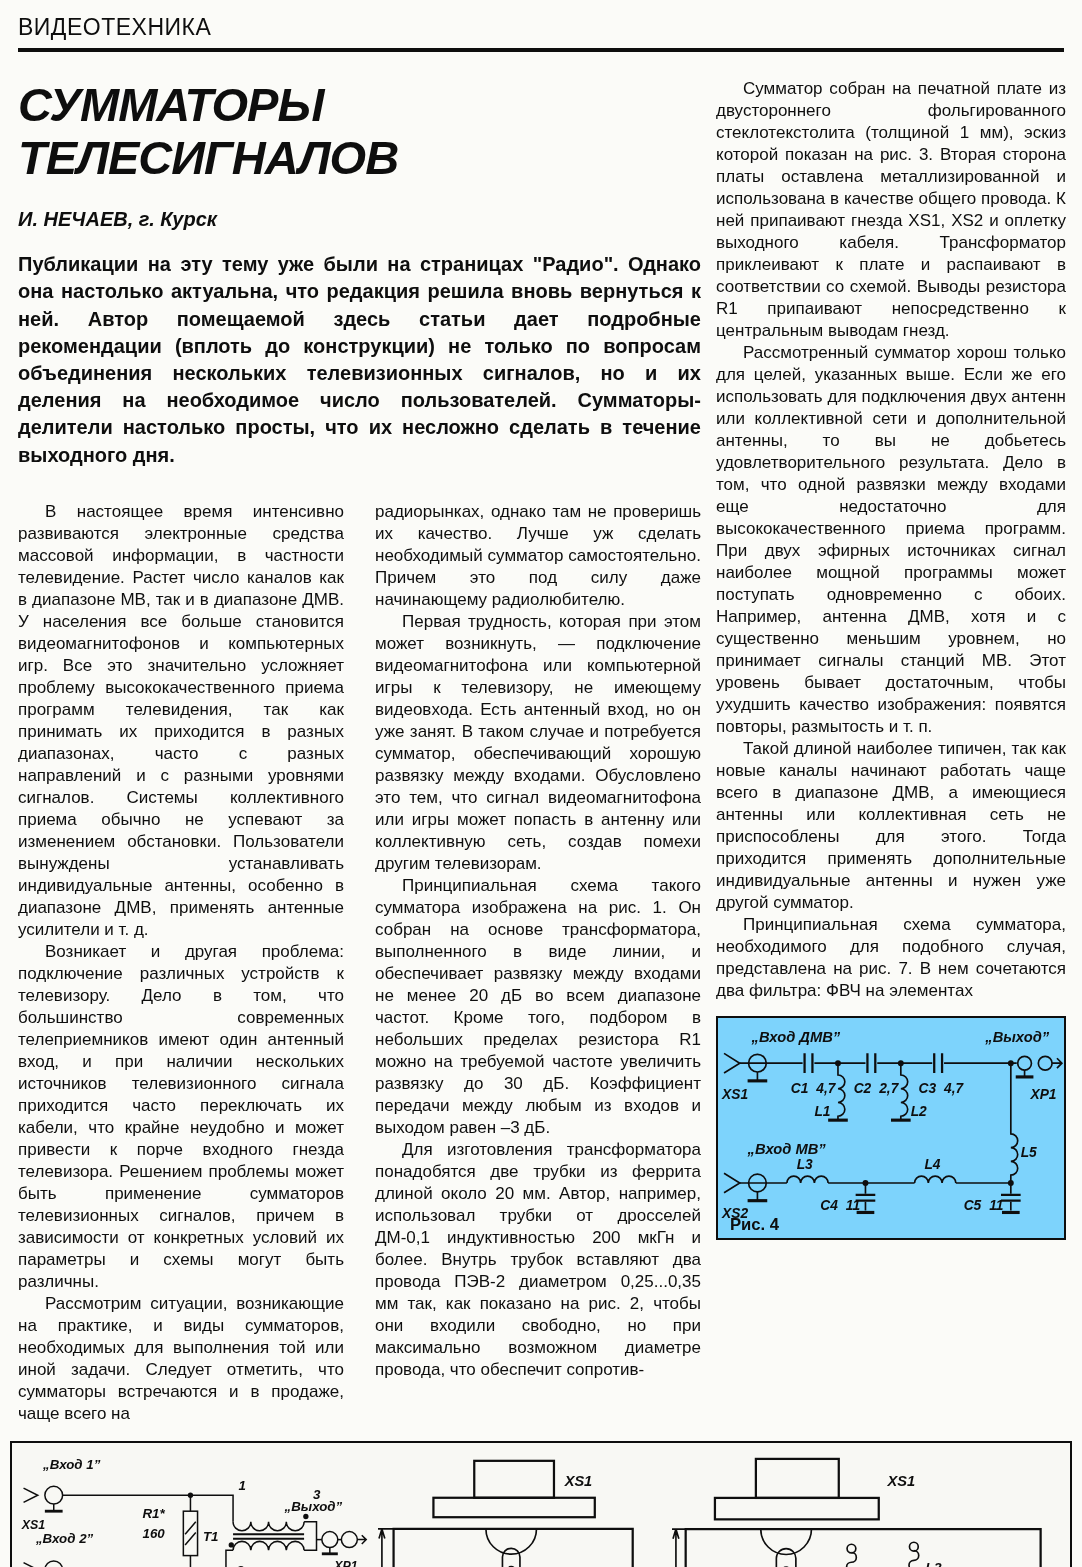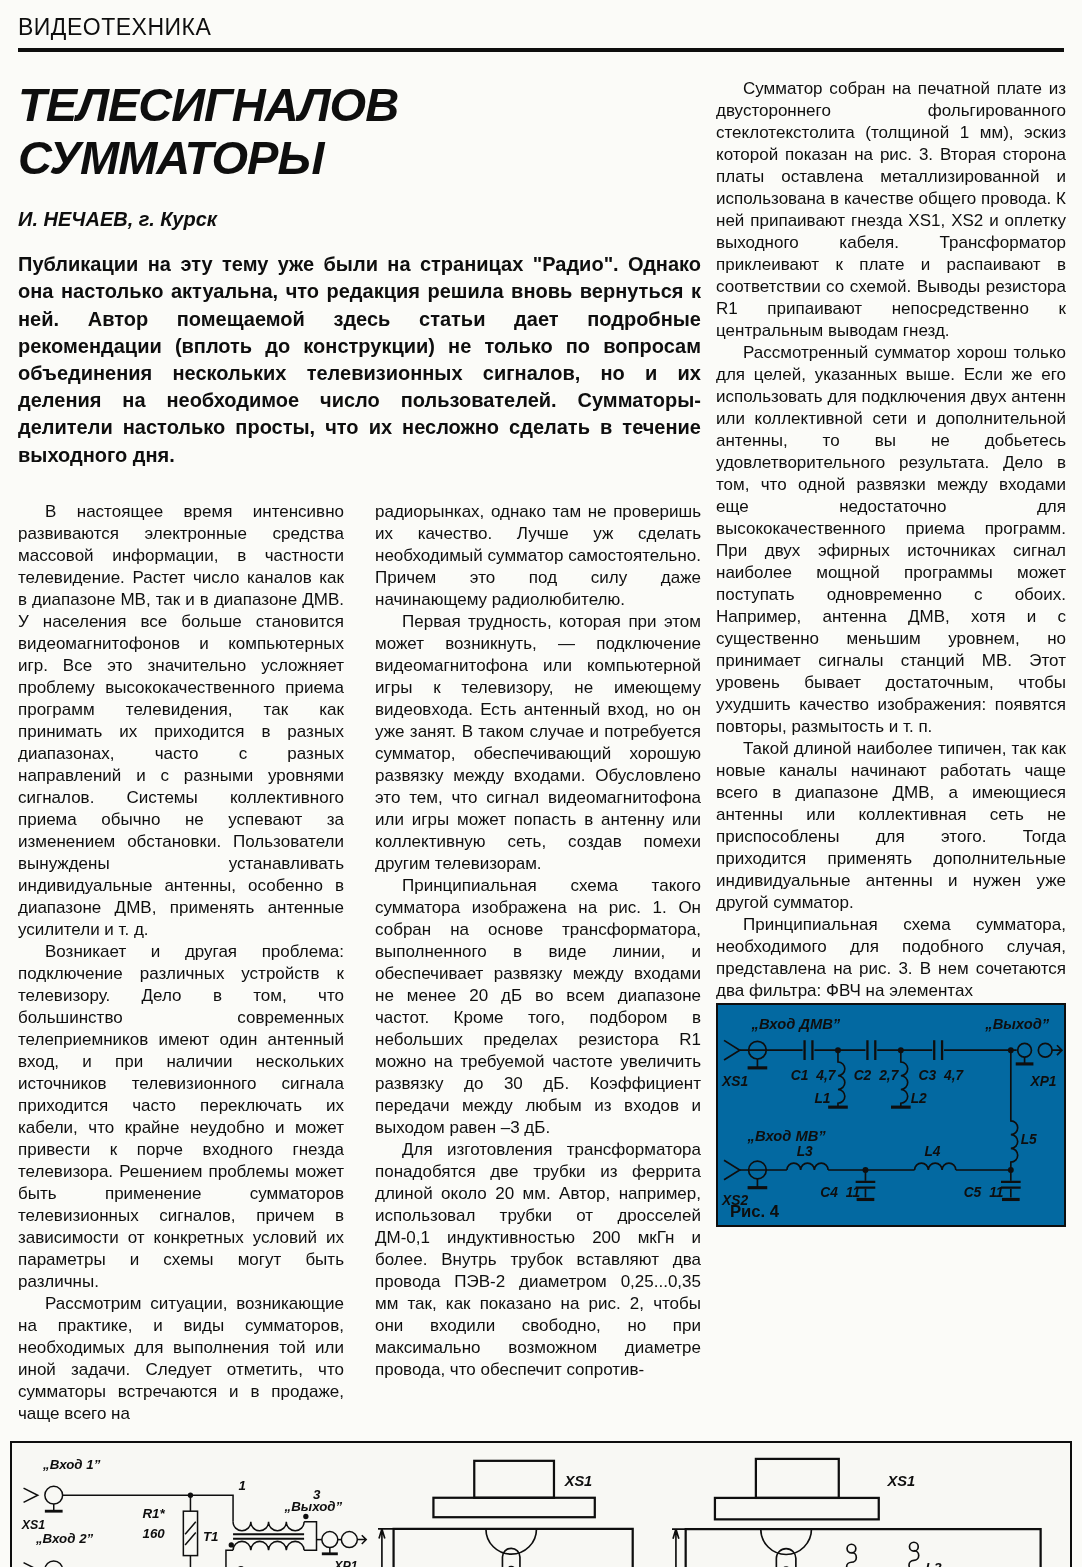--- a/index.html
+++ b/index.html
@@ -12,21 +12,21 @@
   .left{width:683px;}
   .right{width:351px;}
   .title{font-size:47px;line-height:1.13;font-weight:bold;font-style:italic;letter-spacing:-1px;}
   .author{font-size:20px;font-weight:bold;font-style:italic;margin-top:24px;}
   .lead{font-size:20px;font-weight:bold;line-height:1.36;text-align:justify;margin-top:20px;}
   .cols{display:flex;gap:31px;margin-top:32px;}
   .col{width:333px;}
   .body-text{font-size:17px;line-height:22px;text-align:justify;}
   .body-text p{margin:0;text-indent:27px;}
   .body-text p.noind{text-indent:0;}
-  .fig-box{border:2.5px solid #0e0e0e;margin-top:1px;background:#0369a1;}
+  .fig-box{border:2.5px solid #0e0e0e;margin-top:14px;background:#7dd3fc;}
   .panel{border:2.5px solid #0e0e0e;margin:16px 10px 0;background:#f8f8f4;display:flex;gap:4px;padding:12px 4px 6px 8px;}
   .cell{display:flex;flex-direction:column;}
   .cap{font-size:19px;font-weight:bold;margin:4px 0 8px 30px;}
   svg{display:block;}
   svg text{font-family:"Liberation Sans",sans-serif;}
   .slab{font-style:italic;font-size:14px;font-weight:bold;fill:#0e0e0e;}
   .slab15{font-style:italic;font-size:15px;font-weight:bold;fill:#0e0e0e;}
   .scap{font-size:17px;font-weight:bold;fill:#0e0e0e;}
   .w{stroke:#0e0e0e;stroke-width:1.7;fill:none;}
   .w2{stroke:#0e0e0e;stroke-width:2.3;fill:none;}
@@ -40,22 +40,22 @@
 
   <div class="pad">
     <div class="section-head">ВИДЕОТЕХНИКА</div>
   </div>
   <div class="rule"></div>
 
   <div class="main">
 
     <div class="left">
       <div class="title">
+        <div>СУММАТОРЫ</div>
         <div>ТЕЛЕСИГНАЛОВ</div>
-        <div>СУММАТОРЫ</div>
       </div>
       <div class="author">И. НЕЧАЕВ, г. Курск</div>
       <div class="lead">Публикации на эту тему уже были на страницах "Радио". Однако она настолько актуальна, что редакция решила вновь вернуться к ней. Автор помещаемой здесь статьи дает подробные рекомендации (вплоть до конструкции) не только по вопросам объединения нескольких телевизионных сигналов, но и их деления на необходимое число пользователей. Сумматоры-делители настолько просты, что их несложно сделать в течение выходного дня.</div>
 
       <div class="cols">
         <div class="col body-text">
           <p>В настоящее время интенсивно развиваются электронные средства массовой информации, в частности телевидение. Растет число каналов как в диапазоне МВ, так и в диапазоне ДМВ. У населения все больше становится видеомагнитофонов и компьютерных игр. Все это значительно усложняет проблему высококачественного приема программ телевидения, так как принимать их приходится в разных диапазонах, часто с разных направлений и с разными уровнями сигналов. Системы коллективного приема обычно не успевают за изменением обстановки. Пользователи вынуждены устанавливать индивидуальные антенны, особенно в диапазоне ДМВ, применять антенные усилители и т. д.</p>
           <p>Возникает и другая проблема: подключение различных устройств к телевизору. Дело в том, что большинство современных телеприемников имеют один антенный вход, и при наличии нескольких источников телевизионного сигнала приходится часто переключать их кабели, что крайне неудобно и может привести к порче входного гнезда телевизора. Решением проблемы может быть применение сумматоров телевизионных сигналов, причем в зависимости от конкретных условий их параметры и схемы могут быть различны.</p>
           <p>Рассмотрим ситуации, возникающие на практике, и виды сумматоров, необходимых для выполнения той или иной задачи. Следует отметить, что сумматоры встречаются и в продаже, чаще всего на</p>
         </div>
@@ -66,21 +66,21 @@
           <p>Для изготовления трансформатора понадобятся две трубки из феррита длиной около 20 мм. Автор, например, использовал трубки от дросселей ДМ-0,1 индуктивностью 200 мкГн и более. Внутрь трубок вставляют два провода ПЭВ-2 диаметром 0,25...0,35 мм так, как показано на рис. 2, чтобы они входили свободно, но при максимально возможном диаметре провода, что обеспечит сопротив-</p>
         </div>
       </div>
     </div>
 
     <div class="right">
       <div class="body-text">
         <p>Сумматор собран на печатной плате из двустороннего фольгированного стеклотекстолита (толщиной 1 мм), эскиз которой показан на рис. 3. Вторая сторона платы оставлена металлизированной и использована в качестве общего провода. К ней припаивают гнезда XS1, XS2 и оплетку выходного кабеля. Трансформатор приклеивают к плате и распаивают в соответствии со схемой. Выводы резистора R1 припаивают непосредственно к центральным выводам гнезд.</p>
         <p>Рассмотренный сумматор хорош только для целей, указанных выше. Если же его использовать для подключения двух антенн или коллективной сети и дополнительной антенны, то вы не добьетесь удовлетворительного результата. Дело в том, что одной развязки между входами еще недостаточно для высококачественного приема программ. При двух эфирных источниках сигнал наиболее мощной программы может поступать одновременно с обоих. Например, антенна ДМВ, хотя и с существенно меньшим уровнем, но принимает сигналы станций МВ. Этот уровень бывает достаточным, чтобы ухудшить качество изображения: появятся повторы, размытость и т. п.</p>
         <p>Такой длиной наиболее типичен, так как новые каналы начинают работать чаще всего в диапазоне ДМВ, а имеющиеся антенны или коллективная сеть не приспособлены для этого. Тогда приходится применять дополнительные индивидуальные антенны и нужен уже другой сумматор.</p>
-        <p>Принципиальная схема сумматора, необходимого для подобного случая, представлена на рис. 3. В нем сочетаются два фильтра: ФВЧ на элементах</p>
+        <p>Принципиальная схема сумматора, необходимого для подобного случая, представлена на рис. 7. В нем сочетаются два фильтра: ФВЧ на элементах</p>
       </div>
 
       <div class="fig-box">
         <svg width="346" height="220" viewBox="0 0 352 224">
 
           <path class="w" d="M22,46 H86 M98,46 H150 M162,46 H218 M230,46 H304"></path>
           <path class="w2" d="M88,36 V56 M96,36 V56 M152,36 V56 M160,36 V56 M220,36 V56 M228,36 V56"></path>
 
           <path class="w" d="M6,36 L22,46 L6,56"></path>
           <circle class="w" cx="40" cy="46" r="9"></circle>

